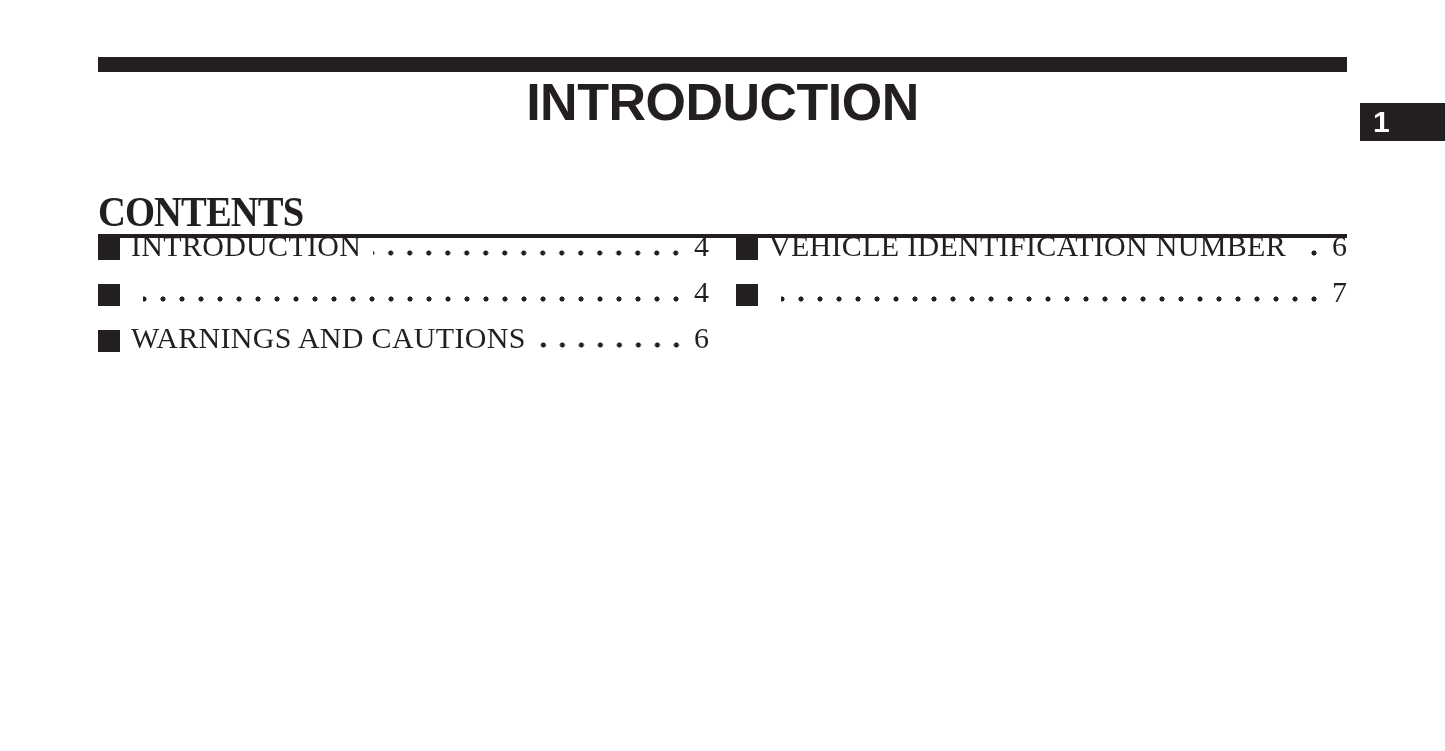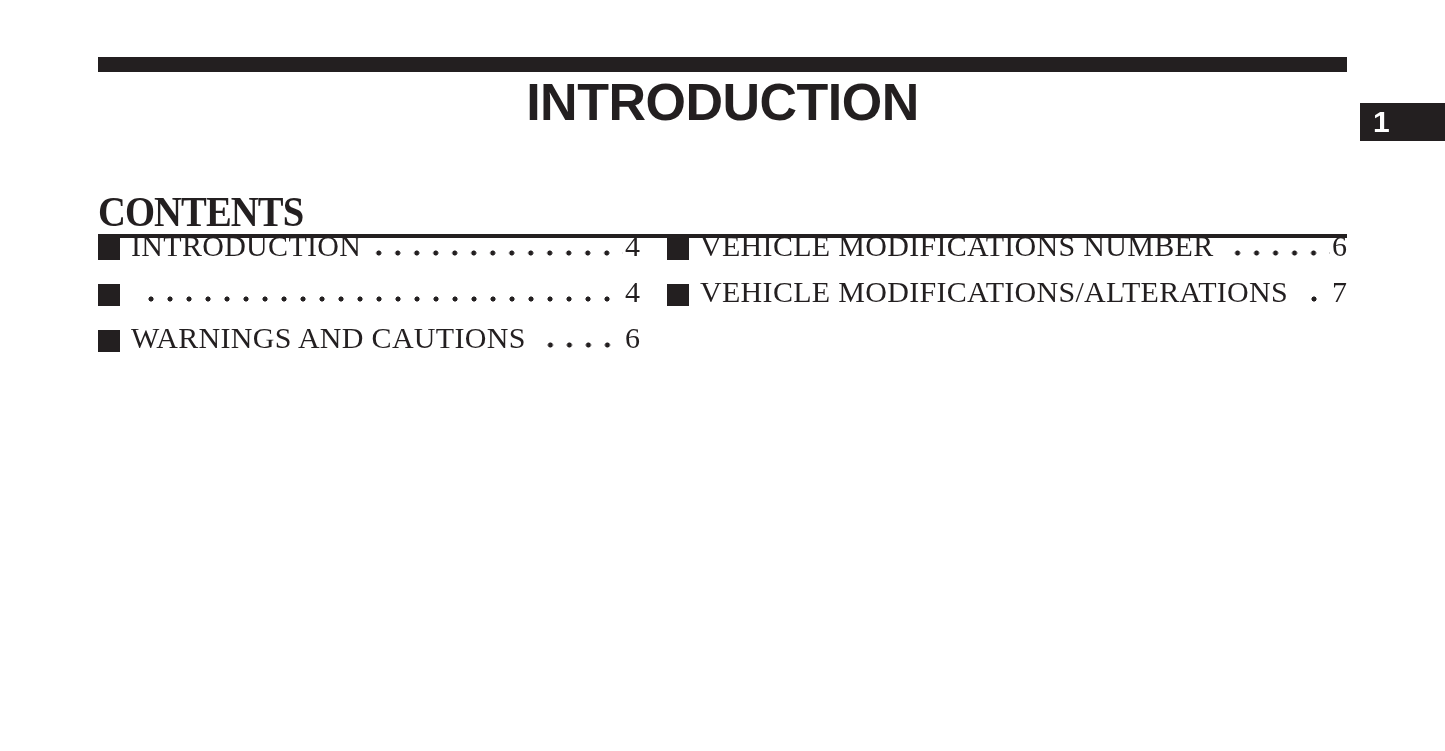--- a/index.html
+++ b/index.html
@@ -168,27 +168,26 @@
       <span class="leader"></span>
       <span class="toc-page">6</span>
     </div>
 
   </div>
 
   <div class="toc-col">
 
     <div class="toc-row">
       <span class="bullet"></span>
-      <span class="toc-label">VEHICLE MODIFICATIONS NUMBER</span>
+      <span class="toc-label">VEHICLE IDENTIFICATION NUMBER</span>
       <span class="leader"></span>
       <span class="toc-page">6</span>
     </div>
 
     <div class="toc-row">
       <span class="bullet"></span>
-      <span class="toc-label">VEHICLE MODIFICATIONS/ALTERATIONS</span>
       <span class="leader"></span>
       <span class="toc-page">7</span>
     </div>
 
   </div>
 
 </div>
 
 </body></html>

